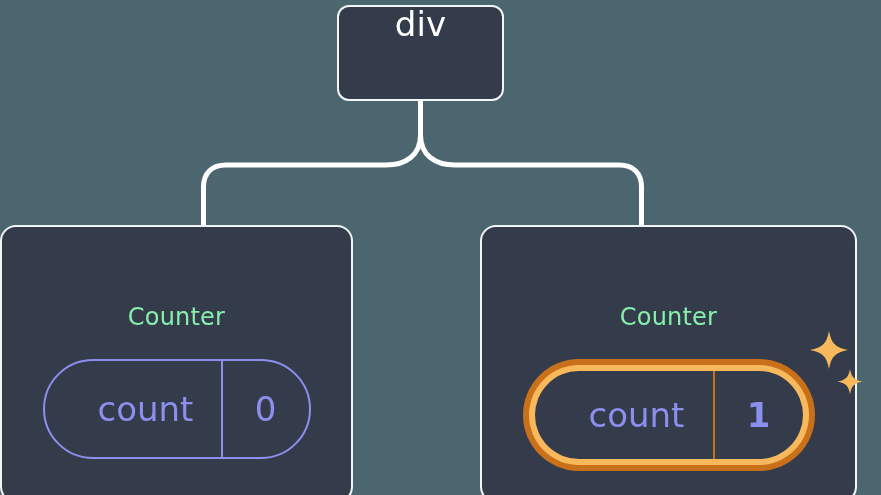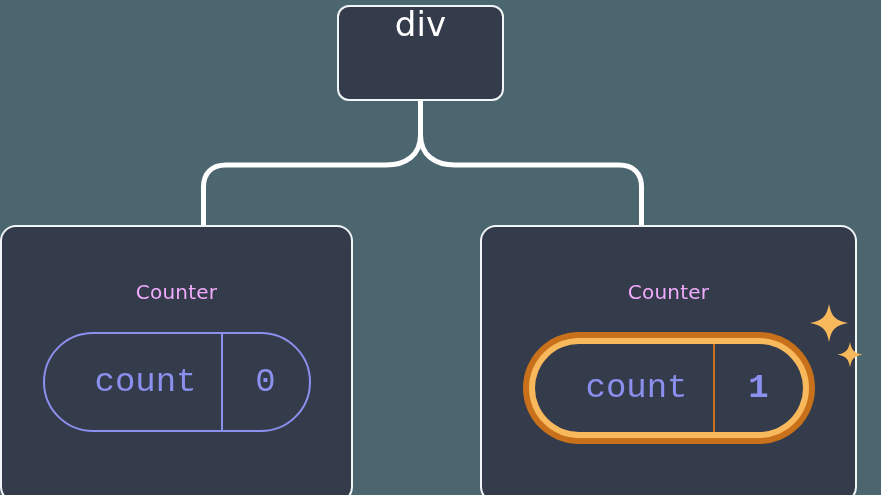--- a/index.html
+++ b/index.html
@@ -63,36 +63,35 @@
     top: 225px;
     width: 353px;
     height: 278px;
     border-radius: 16px;
   }
 
   .node-left  { left: 0px; }
   .node-right { left: 480px; width: 377px; }
 
   .node-title {
-    color: #f0abfc;
-    font-size: 20px;
+    color: #86efac;
+    font-size: 24px;
     font-weight: 400;
     line-height: 1;
     letter-spacing: 0.2px;
-    margin-top: 55px;
+    margin-top: 78px;
   }
 
   
   .pill-wrap {
     position: relative;
     margin-top: 30px;
     display: flex;
     align-items: flex-end;
     justify-content: center;
-    font-family: Liberation Mono, monospace;
   }
 
   .pill {
     position: relative;
     box-sizing: border-box;
     display: flex;
     align-items: stretch;
     height: 100px;
     border-radius: 50px;
     border: 2px solid #8b8fee;

